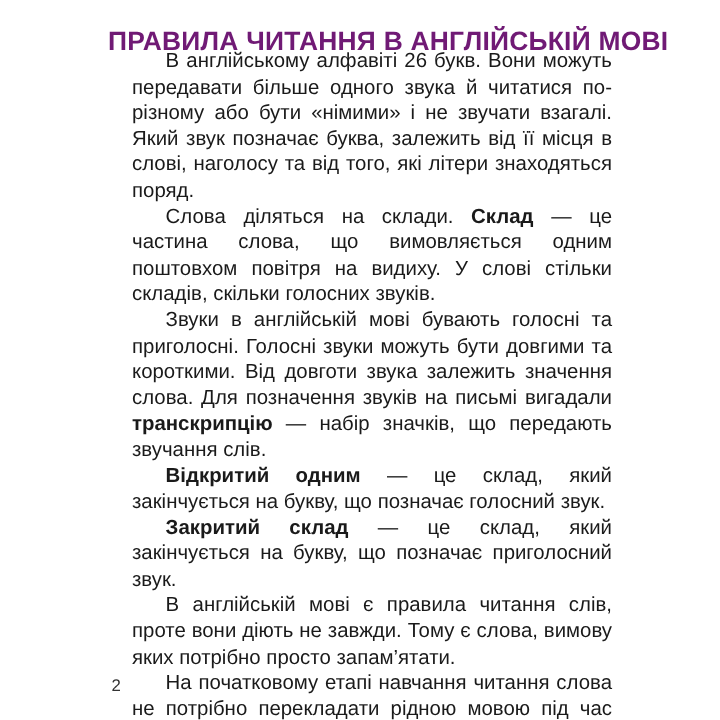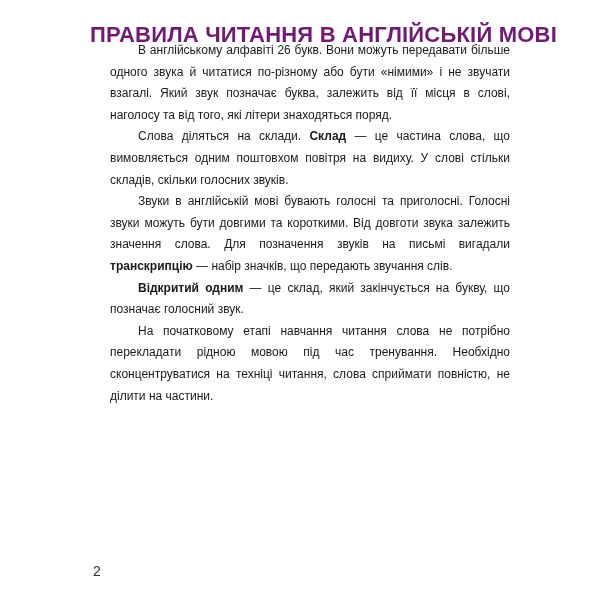--- a/index.html
+++ b/index.html
@@ -43,21 +43,21 @@
     left: 110px;
     top: 40px;
     width: 400px;
   }
 
   .para {
     margin: 0;
     text-indent: 28px;
     text-align: justify;
     text-justify: inter-word;
-    font-size: 12px;
+    font-size: 17px;
     line-height: 21.6px;
     color: #1a1a1a;
     hyphens: manual;
   }
 
   .para b {
     font-weight: bold;
   }
 
   .page-number {
@@ -74,18 +74,20 @@
 
 <div class="page">
 
   <h1 class="page-title">ПРАВИЛА ЧИТАННЯ В АНГЛІЙСЬКІЙ МОВІ</h1>
 
   <div class="text-body">
     <p class="para">В англійському алфавіті 26 букв. Вони можуть передавати більше одного звука й читатися по-різному або бути «німими» і не звучати взагалі. Який звук позначає буква, залежить від її місця в слові, наголосу та від того, які літери знаходяться поряд.</p>
     <p class="para"><span>Слова діляться на склади. </span><b>Склад</b><span> — це частина слова, що вимовляється одним поштовхом повітря на видиху. У слові стільки складів, скільки голосних звуків.</span></p>
     <p class="para"><span>Звуки в англійській мові бувають голосні та приголосні. Голосні звуки можуть бути довгими та короткими. Від довготи звука залежить значення слова. Для позначення звуків на письмі вигадали </span><b>транскрипцію</b><span> — набір значків, що передають звучання слів.</span></p>
     <p class="para"><b>Відкритий одним</b><span> — це склад, який закінчується на букву, що позначає голосний звук.</span></p>
+    <p class="para"><b>Закритий склад</b><span> — це склад, який закінчується на букву, що позначає приголосний звук.</span></p>
+    <p class="para">В англійській мові є правила читання слів, проте вони діють не завжди. Тому є слова, вимову яких потрібно просто запам’ятати.</p>
     <p class="para">На початковому етапі навчання читання слова не потрібно перекладати рідною мовою під час тренування. Необхідно сконцентруватися на техніці читання, слова сприймати повністю, не ділити на частини.</p>
   </div>
 
   <div class="page-number">2</div>
 
 </div>
 
 </body></html>

